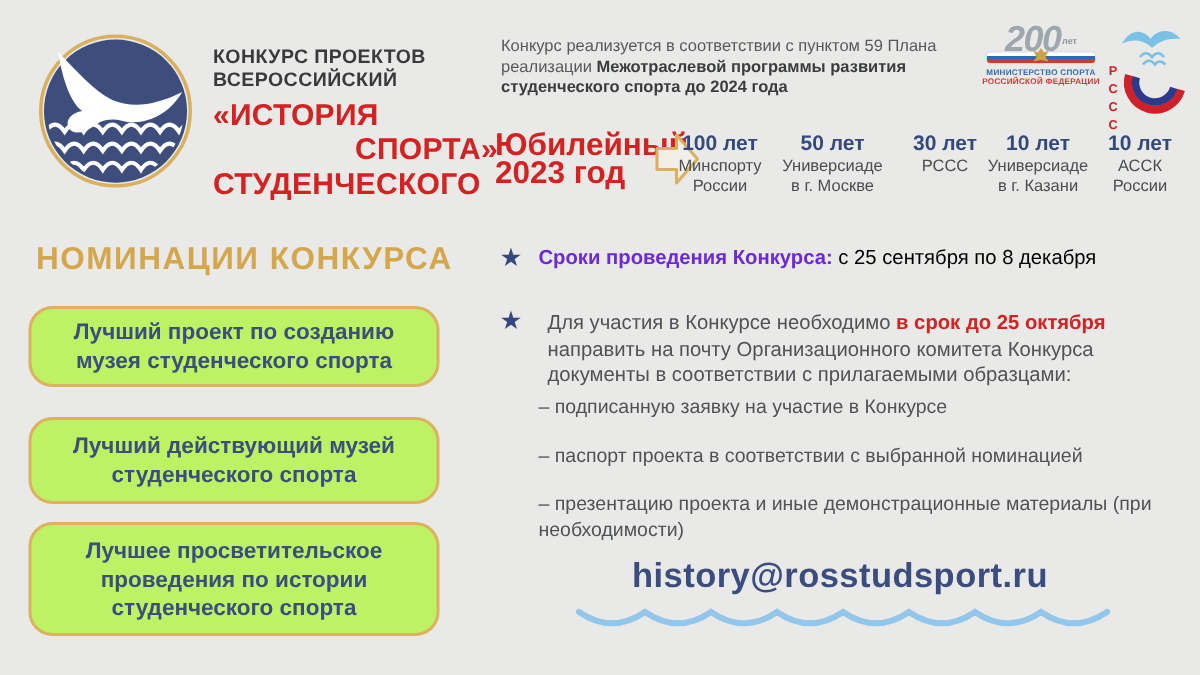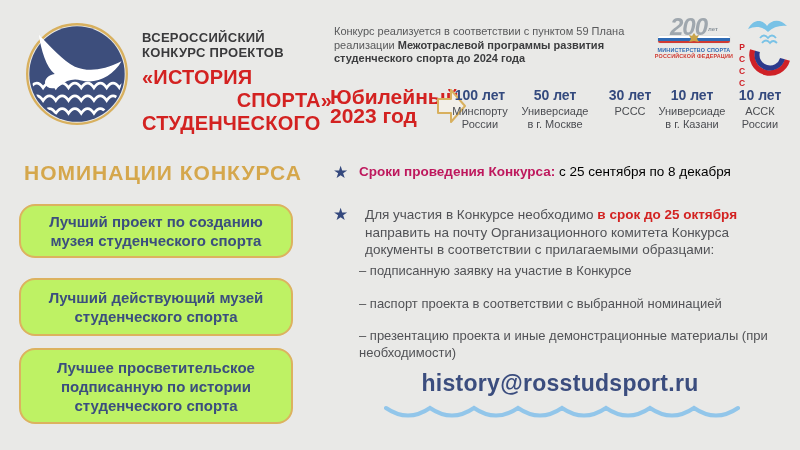--- a/index.html
+++ b/index.html
@@ -59,21 +59,21 @@
     padding:4px 16px; }
   .b1 { top:204px; height:54px; }
   .b2 { top:278px; height:58px; }
   .b3 { top:348px; height:76px; }
 
   
   .star { position:absolute; left:0; top:-2px; font-size:17px; color:#34487d; }
   .bullet { left:333px; }
   .bullet .b-text { margin-left:26px; }
   .bullet1 { top:164px; width:460px; font-size:13.5px; }
-  .bullet1 .b-label { font-weight:bold; color:#be185d; }
+  .bullet1 .b-label { font-weight:bold; color:#6d28d9; }
   .bullet1 .b-value { color:#000000; }
   .bullet2 { top:206px; width:450px; }
   .bullet2 .b-text { width:420px; font-size:13.5px; line-height:17.5px; color:#515256;margin-left:32px; }
   .bullet2 .hl { font-weight:bold; color:#d32221; }
 
   .docs { left:359px; top:263px; width:430px; font-size:13px; line-height:16.5px; color:#515256; }
   .doc-item + .doc-item { margin-top:16px; }
 
   .email { left:360px; top:370px; width:400px; text-align:center;
     font-size:23px; font-weight:bold; color:#3b4d7e; letter-spacing:.3px; }
@@ -92,22 +92,22 @@
       </clipPath>
     <g clip-path="url(#cclip)" stroke="#ffffff" stroke-width="2.6" fill="none">
       <path d="M6,64 q6,-9 12,0 q6,-9 12,0 q6,-9 12,0 q6,-9 12,0 q6,-9 12,0 q6,-9 12,0 q6,-9 12,0 q6,-9 12,0"></path>
       <path d="M6,76 q6,-9 12,0 q6,-9 12,0 q6,-9 12,0 q6,-9 12,0 q6,-9 12,0 q6,-9 12,0 q6,-9 12,0 q6,-9 12,0"></path>
       <path d="M6,88 q6,-9 12,0 q6,-9 12,0 q6,-9 12,0 q6,-9 12,0 q6,-9 12,0 q6,-9 12,0 q6,-9 12,0 q6,-9 12,0"></path>
     </g>
     <path d="M14,14 C26,26 36,38 48,44 C60,49 74,48 92,39 C84,53 68,61 54,57 C46,55 40,57 34,62 C28,66 21,65 20,60 C19,56 23,52 29,51 C21,45 16,28 14,14 Z" fill="#ffffff"></path>
   </svg>
 
   <div class="abs header-text">
+    <div class="org-line">КОНКУРС ПРОЕКТОВ</div>
     <div class="org-line">ВСЕРОССИЙСКИЙ</div>
-    <div class="org-line">КОНКУРС ПРОЕКТОВ</div>
     <div class="red-title">
       <span class="t-line">«ИСТОРИЯ</span>
       <span class="t-line t-right">СПОРТА»</span>
       <span class="t-line">СТУДЕНЧЕСКОГО</span>
     </div>
   </div>
 
   <div class="abs info-par">
     <span>Конкурс реализуется в соответствии с пунктом 59 Плана реализации </span><b>Межотраслевой программы развития студенческого спорта до 2024 года</b>
   </div>
@@ -170,21 +170,21 @@
   </div>
 
   <div class="abs nom-heading">НОМИНАЦИИ КОНКУРСА</div>
   <div class="abs nom-box b1">
     <span>Лучший проект по созданию музея студенческого спорта</span>
   </div>
   <div class="abs nom-box b2">
     <span>Лучший действующий музей студенческого спорта</span>
   </div>
   <div class="abs nom-box b3">
-    <span>Лучшее просветительское подписанную по истории студенческого спорта</span>
+    <span>Лучшее просветительское проведения по истории студенческого спорта</span>
   </div>
 
   <div class="abs bullet bullet1">
     <span class="star">★</span>
     <div class="b-text">
       <span class="b-label">Сроки проведения Конкурса:</span><span class="b-value"> с 25 сентября по 8 декабря</span>
     </div>
   </div>
 
   <div class="abs bullet bullet2">

